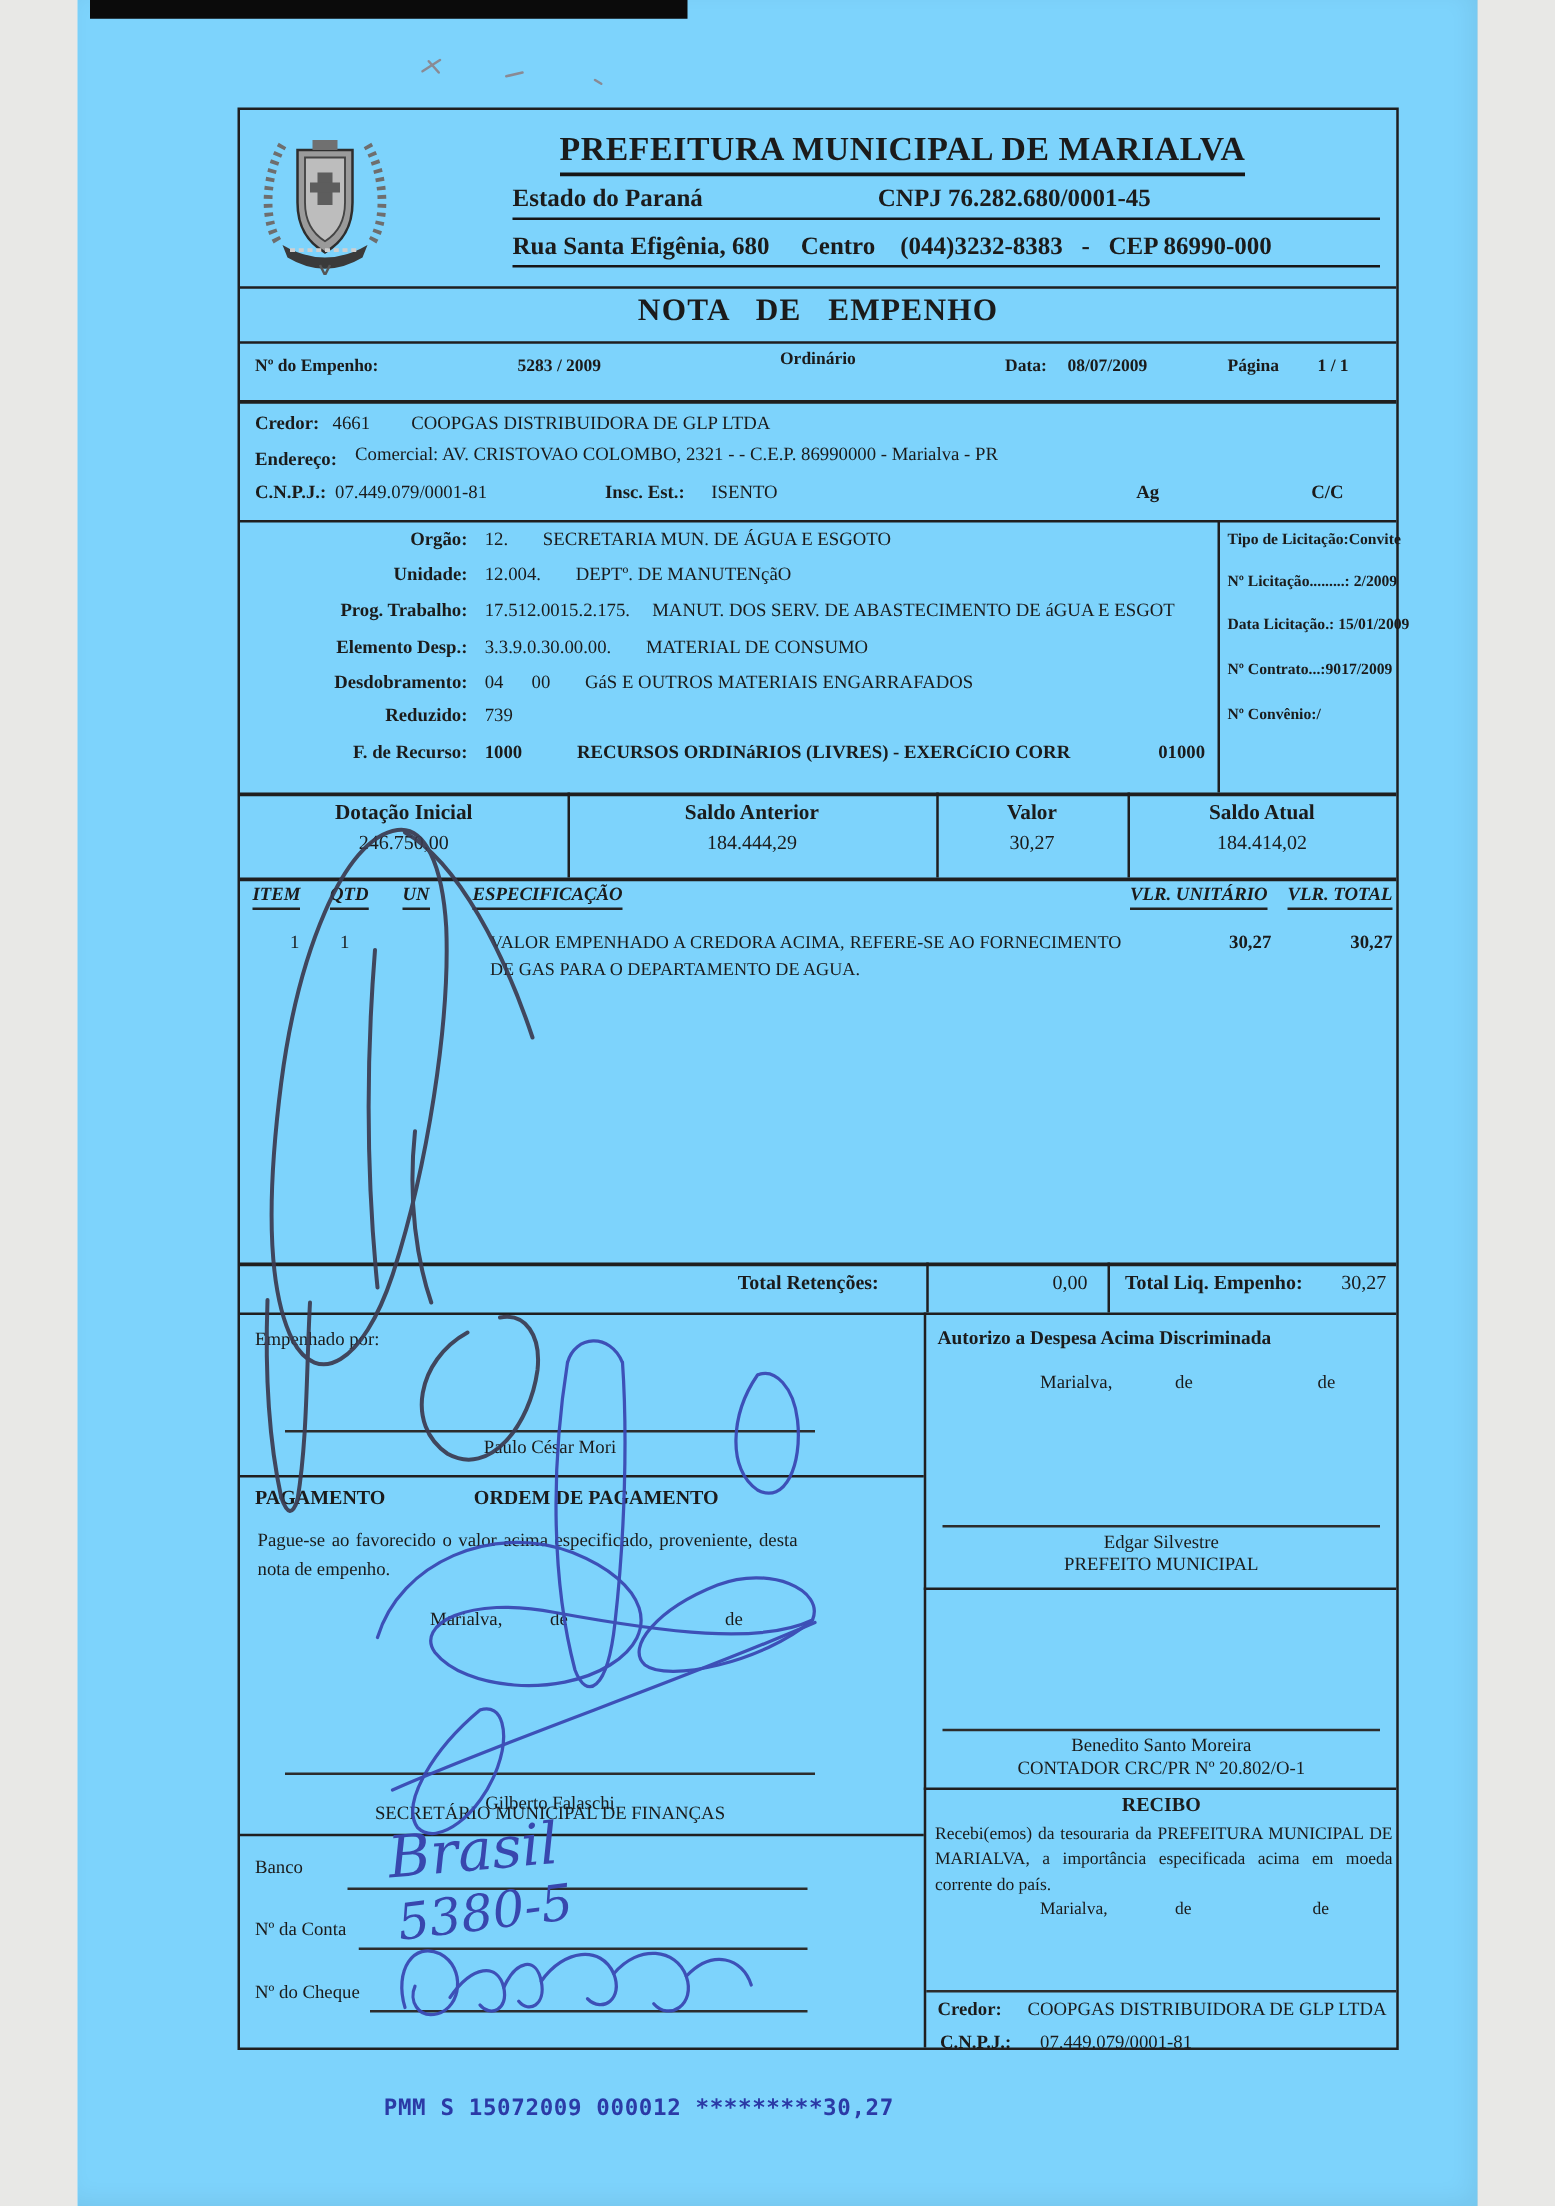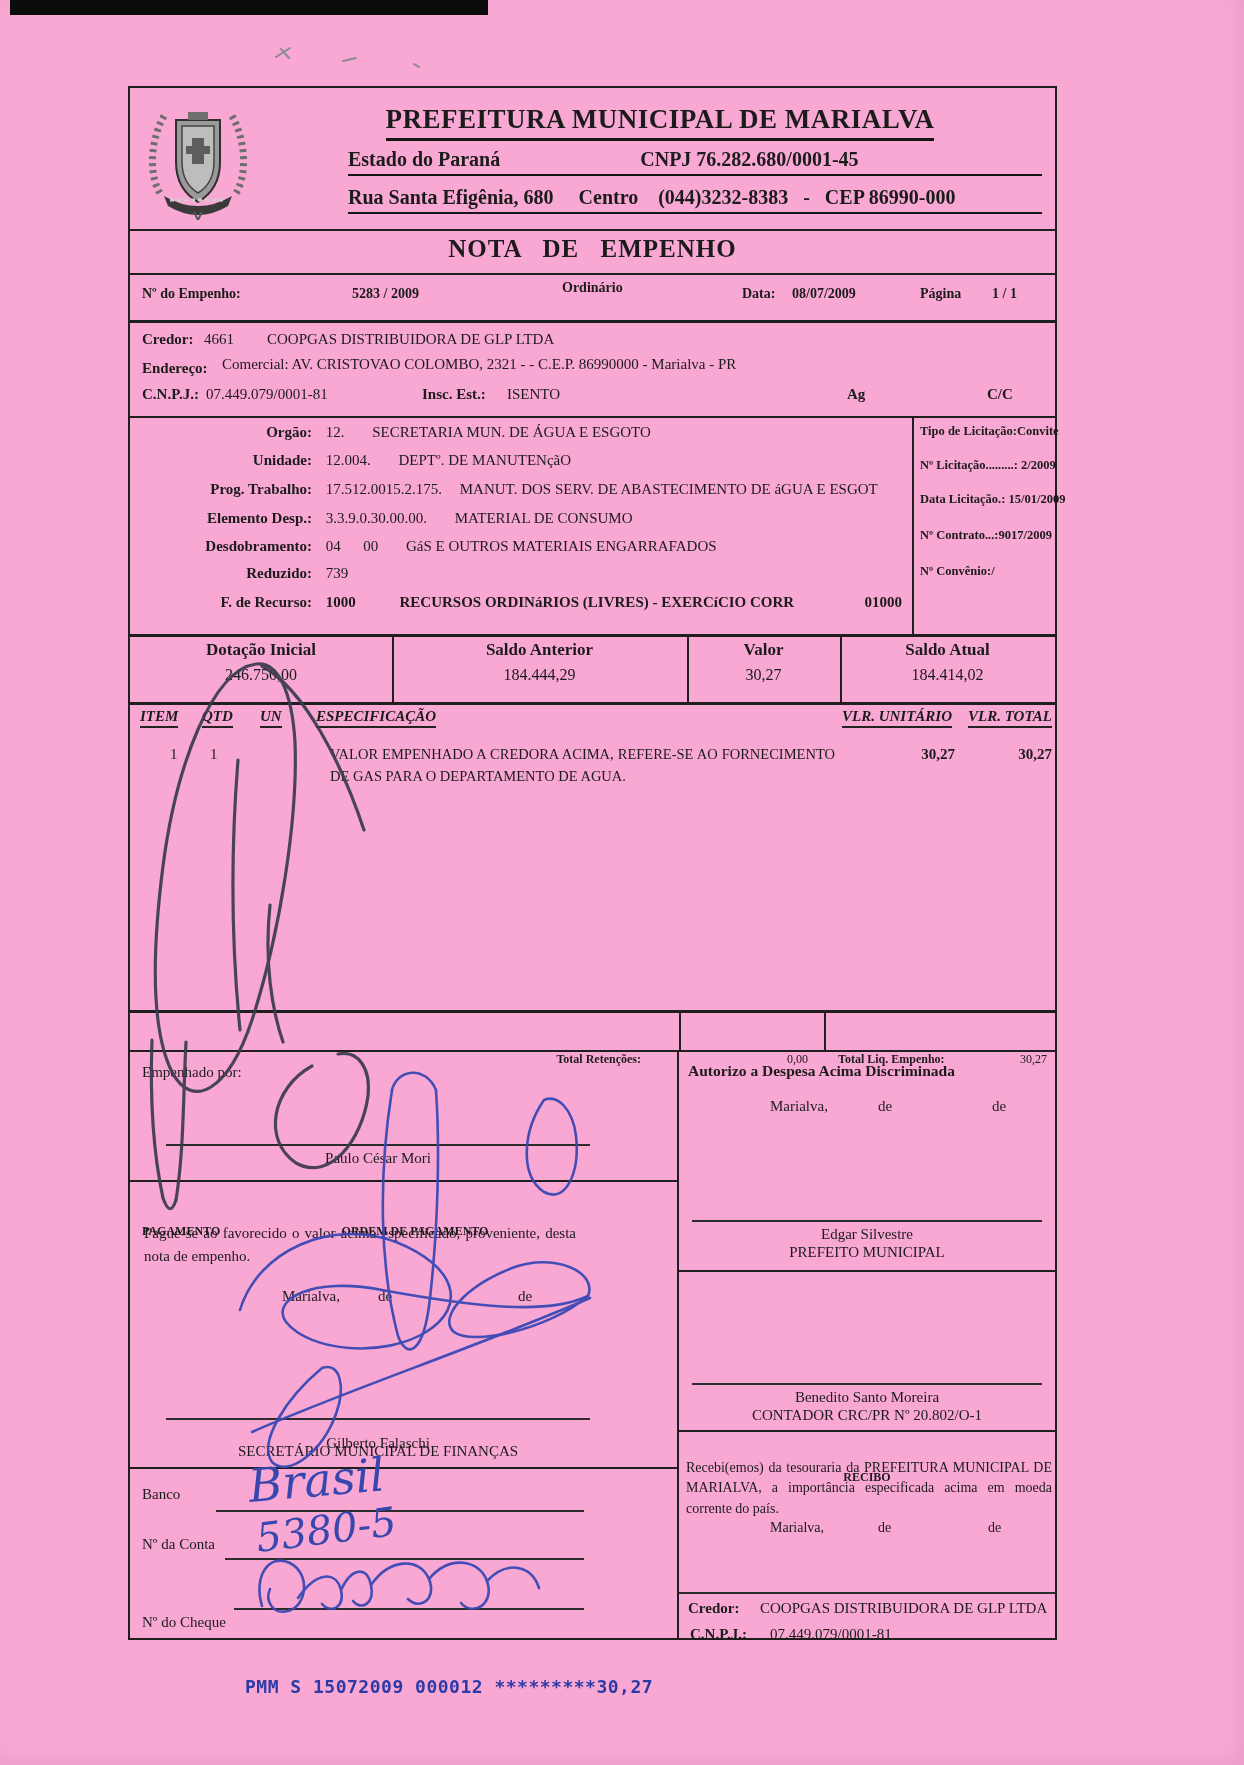--- a/index.html
+++ b/index.html
@@ -1,32 +1,32 @@
 <!DOCTYPE html>
 <html><head>
 <meta charset="utf-8">
 <style>
   html,body{margin:0;padding:0;background:#e8e8e6;}
-  .page{position:relative;width:1244px;height:1765px;background:#f9a8d4;overflow:hidden;
+  .page{position:relative;width:1120px;height:1765px;background:#7dd3fc;overflow:hidden;
         font-family:"Liberation Serif",serif;color:#1b1b1b;margin:0 auto;
         box-shadow:inset -6px -6px 18px rgba(0,0,0,0.06);}
   .abs{position:absolute;}
   .topbar{position:absolute;left:10px;top:0;width:478px;height:15px;background:#0b0b0b;}
   .form{position:absolute;left:128px;top:86px;width:925px;height:1550px;border:2px solid #1f1f1f;background:transparent;}
   .hline{position:absolute;left:0;right:0;border-top:2px solid #1f1f1f;}
   .hline.thick{border-top-width:3px;}
   .vline{position:absolute;border-left:2px solid #1f1f1f;}
   .b{font-weight:bold;}
   .pre{white-space:pre;}
   .ctr{text-align:center;}
   .rt{text-align:right;}
   .just{text-align:justify;}
   .f14{font-size:14px;}
   .f15{font-size:15px;}
-  .f16{font-size:12px;margin-top:34px;}
+  .f16{font-size:16px;}
   .f17{font-size:14px;}
   .hdr-org{font-size:27px;font-weight:bold;letter-spacing:.5px;border-bottom:3px solid #161616;padding-bottom:3px;display:inline-block;}
   .hdr-row{border-bottom:2px solid #161616;font-size:20px;font-weight:bold;padding-bottom:3px;}
   .title{font-size:25px;font-weight:bold;word-spacing:14px;letter-spacing:1px;}
   .ihead{font-weight:bold;font-style:italic;font-size:15px;border-bottom:2px solid #222;padding-bottom:1px;}
   .sigline{position:absolute;border-top:2px solid #2c2c2c;height:0;}
   .budget-row{position:absolute;left:0;width:780px;height:22px;font-size:15px;}
   .budget-row .lbl{display:inline-block;width:182px;text-align:right;font-weight:bold;}
   .budget-row .code{margin-left:10px;white-space:pre;}
   .budget-row .desc{margin-left:24px;}
@@ -188,21 +188,21 @@
     <div class="abs f15" style="left:388px;top:1200px;">de</div>
     <div class="sigline" style="left:36px;top:1330px;width:424px;"></div>
     <div class="abs ctr f15" style="left:36px;top:1336px;width:424px;margin-top:11px;">Gilberto Falaschi</div>
     <div class="abs ctr f15" style="left:36px;top:1355px;width:424px;">SECRETÁRIO MUNICIPAL DE FINANÇAS</div>
     <div class="hline" style="top:1379px;width:547px;right:auto;"></div>
 
     <div class="abs f15" style="left:12px;top:1398px;">Banco</div>
     <div class="sigline" style="left:86px;top:1422px;width:368px;"></div>
     <div class="abs f15" style="left:12px;top:1448px;">Nº da Conta</div>
     <div class="sigline" style="left:95px;top:1470px;width:359px;"></div>
-    <div class="abs f15" style="left:12px;top:1498px;margin-top:28px;">Nº do Cheque</div>
+    <div class="abs f15" style="left:12px;top:1498px;">Nº do Cheque</div>
     <div class="sigline" style="left:104px;top:1520px;width:350px;"></div>
 
     <div class="abs b" style="left:558px;top:974px;font-size:15.5px;">Autorizo a Despesa Acima Discriminada</div>
     <div class="abs f15" style="left:640px;top:1010px;">Marialva,</div>
     <div class="abs f15" style="left:748px;top:1010px;">de</div>
     <div class="abs f15" style="left:862px;top:1010px;">de</div>
     <div class="sigline" style="left:562px;top:1132px;width:350px;"></div>
     <div class="abs ctr f15" style="left:562px;top:1138px;width:350px;">Edgar Silvestre</div>
     <div class="abs ctr f15" style="left:562px;top:1156px;width:350px;">PREFEITO MUNICIPAL</div>
     <div class="hline" style="left:547px;top:1182px;"></div>

